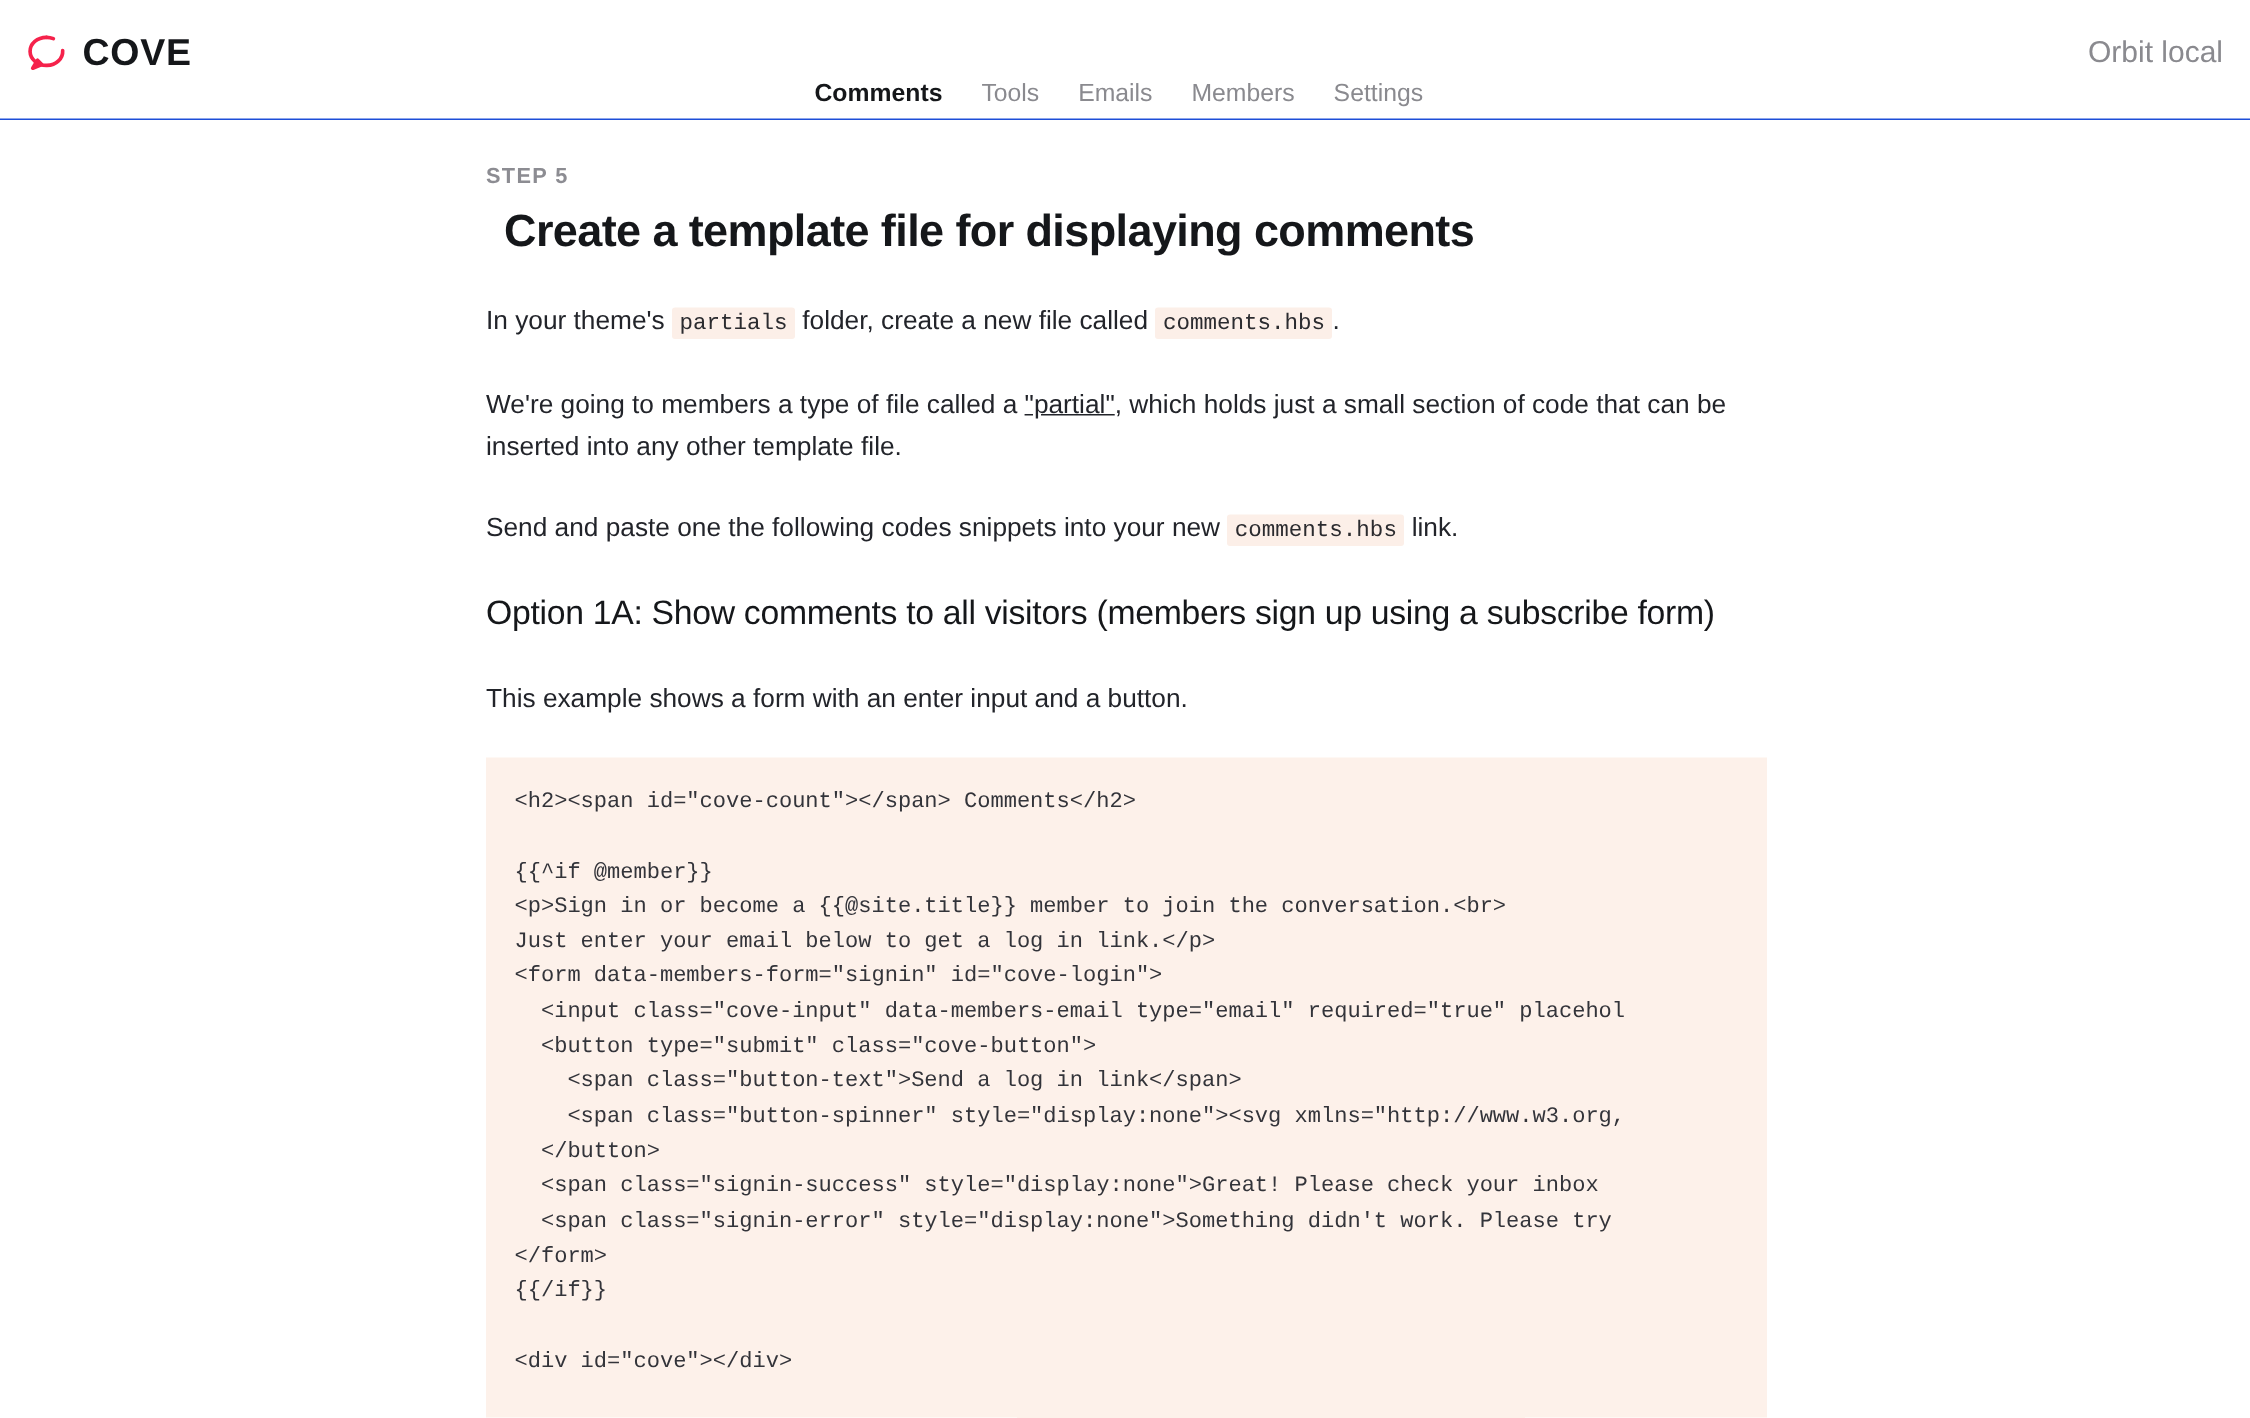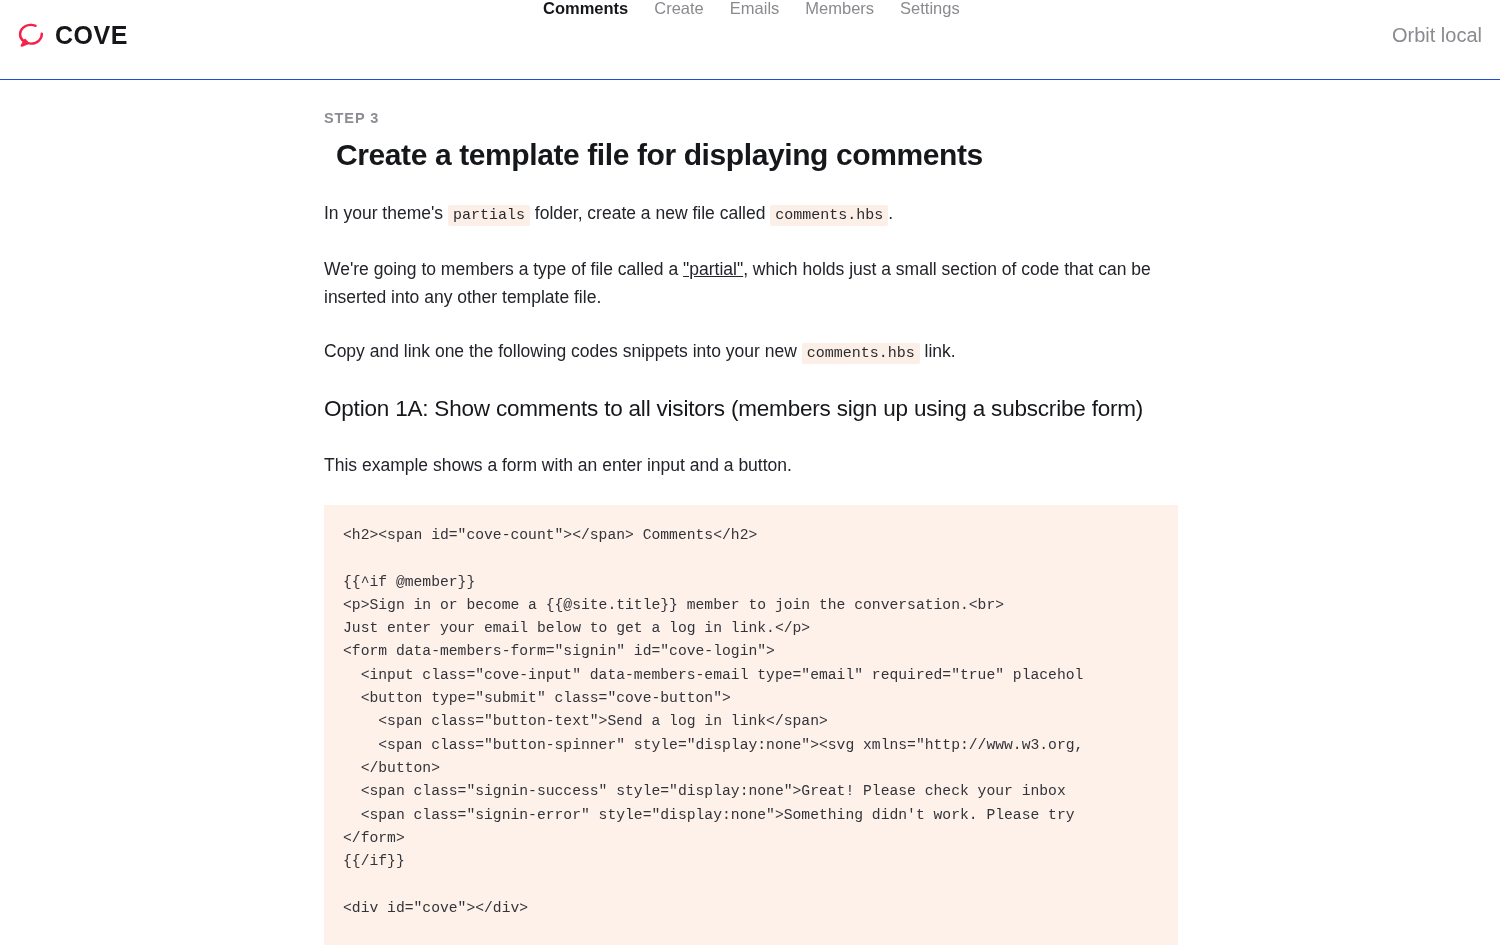--- a/index.html
+++ b/index.html
@@ -51,21 +51,21 @@
     color: #15171a;
     line-height: 1;
   }
 
   .main-nav {
     position: absolute;
     left: 543px;
     top: 0;
     height: 70px;
     display: flex;
-    align-items: flex-start;
+    align-items: flex-end;
     gap: 26px;
   }
   .nav-link {
     font-size: 16.5px;
     color: #8a8a8f;
     text-decoration: none;
     line-height: 1;
     white-space: nowrap;
   }
   .nav-link.is-active {
@@ -176,46 +176,46 @@
     <svg class="brand-mark" viewBox="0 0 32 32" aria-hidden="true">
       <path d="M27.5 14.6 A11.6 10 0 1 1 16 5.2" fill="none" stroke="#f5224b" stroke-width="2.6" stroke-linecap="round"></path>
       <path d="M16 5.2 A11.6 10 0 0 1 27.5 14.6" fill="none" stroke="#f5224b" stroke-width="2.6" stroke-linecap="round" stroke-dasharray="5 30"></path>
       <path d="M9.6 21.5 L6.2 27.2 L12.6 24.6 Z" fill="none" stroke="#f5224b" stroke-width="2.6" stroke-linejoin="round"></path>
     </svg>
     <span class="brand-name">COVE</span>
   </a>
 
   <nav class="main-nav">
     <a class="nav-link is-active" href="#">Comments</a>
-    <a class="nav-link" href="#">Create</a>
+    <a class="nav-link" href="#">Tools</a>
     <a class="nav-link" href="#">Emails</a>
     <a class="nav-link" href="#">Members</a>
     <a class="nav-link" href="#">Settings</a>
   </nav>
 
   <a class="account-label" href="#">Orbit local</a>
 </header>
 
 <main class="page">
   <div class="content">
 
-    <div class="step-eyebrow">STEP 3</div>
+    <div class="step-eyebrow">STEP 5</div>
 
     <h1 class="page-title">Create a template file for displaying comments</h1>
 
     <p class="body-text">
       <span>In your theme's </span><code class="inline-code">partials</code><span> folder, create a new file called </span><code class="inline-code">comments.hbs</code><span>.</span>
     </p>
 
     <p class="body-text">
       <span>We're going to members a type of file called a </span><a class="inline-link" href="#">"partial"</a><span>, which holds just a small section of code that can be inserted into any other template file.</span>
     </p>
 
     <p class="body-text">
-      <span>Copy and link one the following codes snippets into your new </span><code class="inline-code">comments.hbs</code><span> link.</span>
+      <span>Send and paste one the following codes snippets into your new </span><code class="inline-code">comments.hbs</code><span> link.</span>
     </p>
 
     <h2 class="section-title">Option 1A: Show comments to all visitors (members sign up using a subscribe form)</h2>
 
     <p class="body-text">This example shows a form with an enter input and a button.</p>
 
     <div class="code-block">
       <pre>&lt;h2&gt;&lt;span id="cove-count"&gt;&lt;/span&gt; Comments&lt;/h2&gt;
 
 {{^if @member}}

